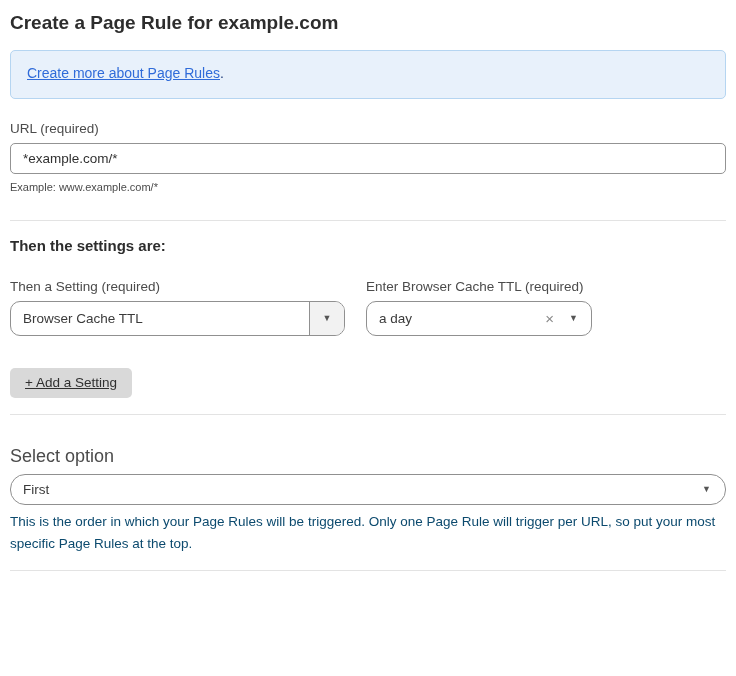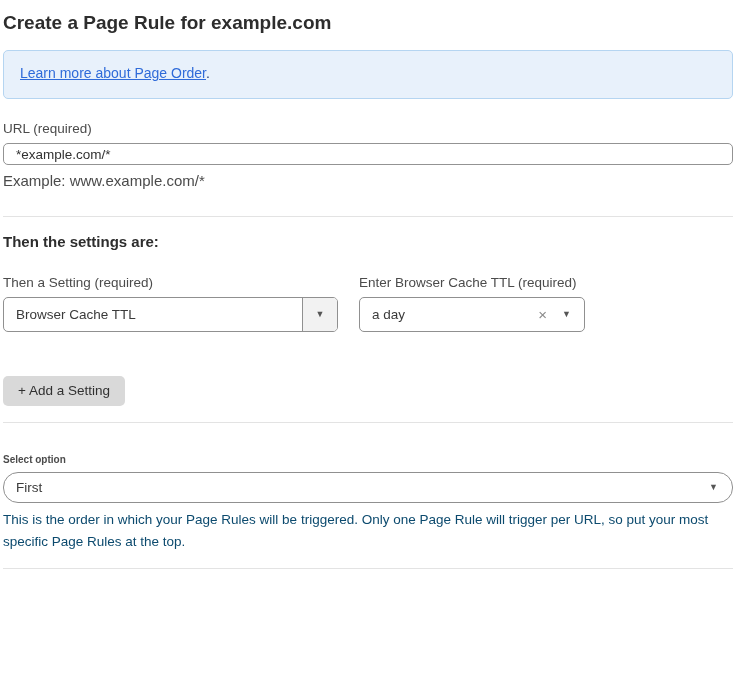--- a/index.html
+++ b/index.html
@@ -3,21 +3,21 @@
 <meta charset="utf-8">
 <style>
   * { box-sizing: border-box; }
   html, body {
     margin: 0; padding: 0;
     width: 736px; height: 676px;
     background: #ffffff;
     font-family: "Liberation Sans", sans-serif;
     color: #313131;
   }
-  .container { padding: 0 3px; }
+  .container { padding: 0 10px; }
 
   .page-title {
     padding-top: 12px;
     font-size: 19px;
     font-weight: bold;
     color: #2d2d2d;
   }
 
   .info-box {
     margin-top: 16px;
@@ -38,33 +38,33 @@
 
   .field-label {
     margin-top: 22px;
     font-size: 13.5px;
     color: #4b4b4b;
   }
   .text-input {
     display: block;
     width: 100%;
     margin-top: 7px;
-    height: 22px;
+    height: 31px;
     border: 1px solid #939393;
     border-radius: 5px;
     padding: 0 12px;
     font-size: 13.5px;
     font-family: "Liberation Sans", sans-serif;
     color: #313131;
     background: #fff;
     outline: none;
   }
   .helper-text {
     margin-top: 7px;
-    font-size: 15px;
+    font-size: 11px;
     color: #4b4b4b;
   }
 
   .divider {
     border: none;
     border-top: 1px solid #e3e3e3;
     margin: 27px 0 0 0;
   }
 
   .section-heading {
@@ -76,21 +76,21 @@
 
   .settings-row { display: flex; margin-top: 25px; }
   .settings-col-1 { width: 335px; margin-right: 21px; }
   .settings-col-2 { width: 226px; }
   .col-label { font-size: 13.5px; color: #4b4b4b; }
 
   .select-box {
     margin-top: 7px;
     height: 35px;
     border: 1px solid #909090;
-    border-radius: 5px;
+    border-radius: 10px;
     background: #fff;
     display: flex;
     align-items: center;
     overflow: hidden;
     cursor: pointer;
   }
   .select-box .select-value {
     flex: 1;
     padding-left: 12px;
     font-size: 13.5px;
@@ -125,23 +125,23 @@
     padding: 0 15px;
     border: none;
     border-radius: 5px;
     font-size: 13.5px;
     font-family: "Liberation Sans", sans-serif;
     cursor: pointer;
     line-height: 30px;
   }
   .btn-gray { background: #d9d9d9; color: #303030; }
 
-  .add-setting-btn { margin-top: 44px; }
-
-  .order-label { margin-top: 31px; font-size: 10px; color: #4b4b4b; font-weight: bold; }
+  .add-setting-btn { margin-top: 32px; text-decoration: underline; }
+
+  .order-label { margin-top: 31px; font-size: 18px; color: #4b4b4b; }
   .order-select {
     margin-top: 7px;
     height: 31px;
     border: 1px solid #909090;
     border-radius: 15px;
     background: #fff;
     display: flex;
     align-items: center;
     cursor: pointer;
   }
@@ -163,21 +163,21 @@
   .footer-divider { margin-top: 15px; }
 </style>
 </head>
 <body>
 
 <div class="container">
 
   <div class="page-title">Create a Page Rule for example.com</div>
 
   <div class="info-box">
-    <div><a class="info-link">Learn more about Page Order</a><span>.</span></div>
+    <div><a class="info-link">Create more about Page Rules</a><span>.</span></div>
   </div>
 
   <div class="field-label">URL (required)</div>
   <input type="text" class="text-input" value="*example.com/*" style="">
   <div class="helper-text">Example: www.example.com/*</div>
 
   <hr class="divider">
 
   <div class="section-heading">Then the settings are:</div>
 

